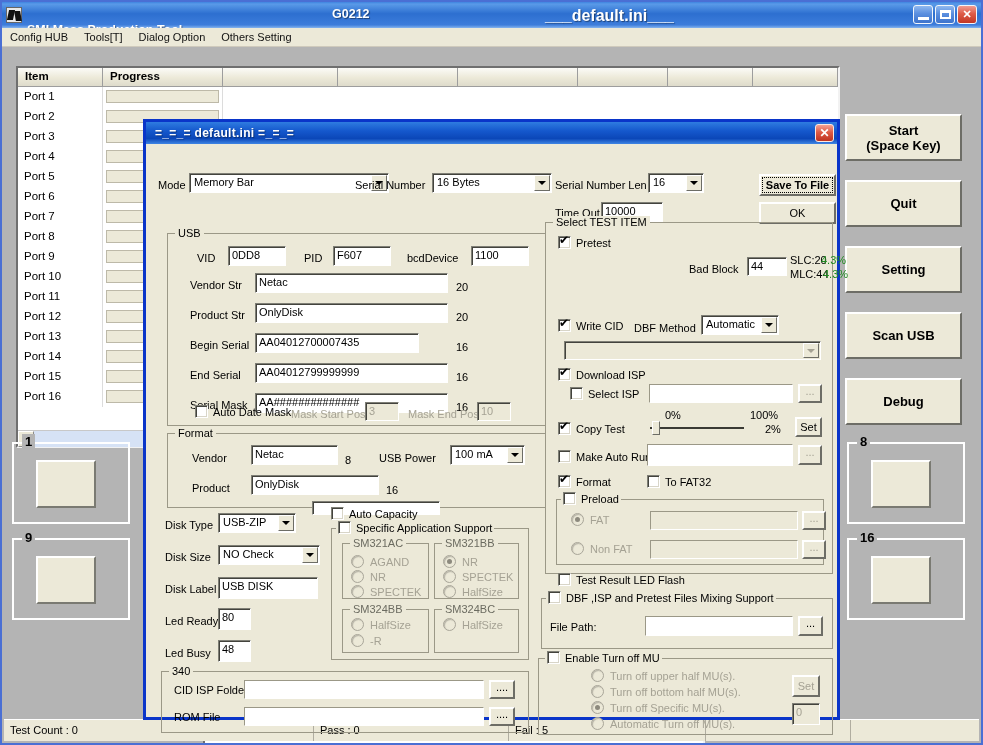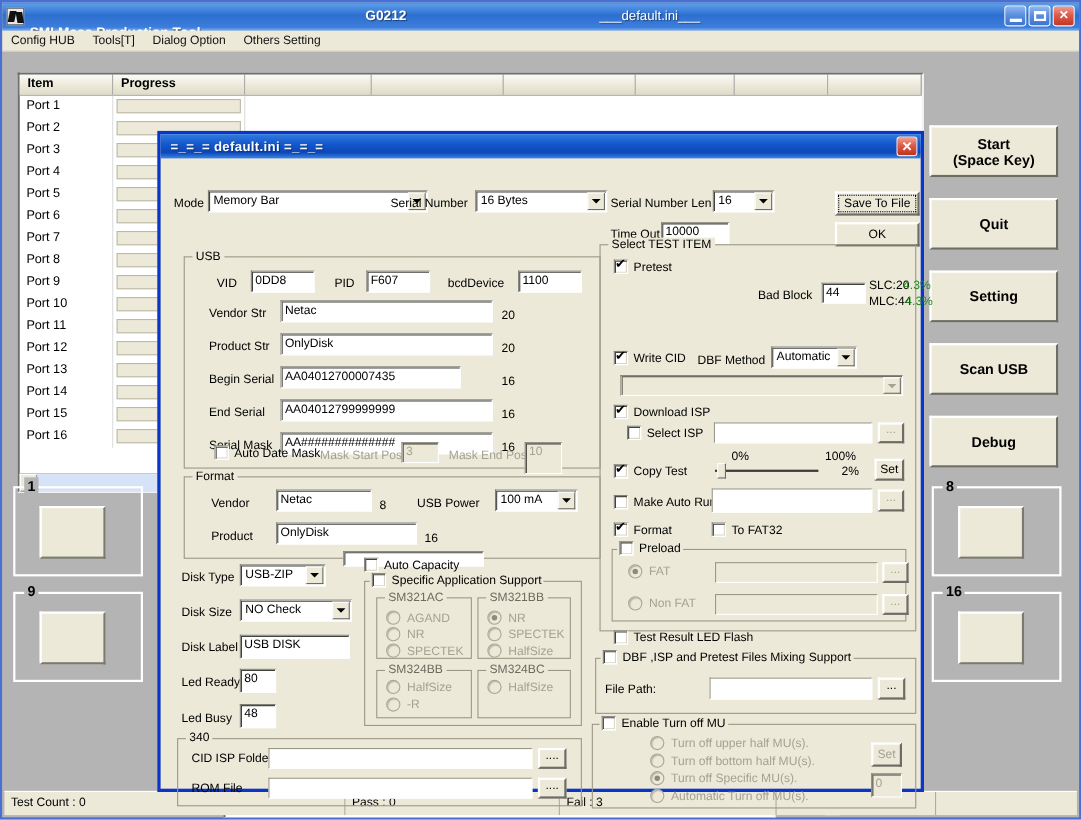--- a/index.html
+++ b/index.html
@@ -48,21 +48,21 @@
     white-space: nowrap;
     margin-top: 30px;
   }
   .title-mid {
     position: absolute; left: 330px; top: 5px;
     color: #fff; font-weight: bold; font-size: 12.5px;
     text-shadow: 1px 1px 1px rgba(0,0,0,.45);
   }
   .title-right {
     position: absolute; left: 543px; top: 5px;
-    color: #fff; font-weight: normal; font-size: 12px;
+    color: #fff; font-weight: bold; font-size: 16px;
     text-shadow: 1px 1px 1px rgba(0,0,0,.45);
   }
   .winbtns { position: absolute; right: 4px; top: 3px; display: flex; gap: 2px; }
   .winbtn {
     width: 20px; height: 19px; border: 1px solid #f2f6fb;
     border-radius: 3px; position: relative;
     background: linear-gradient(180deg,#8fb8ef 0%,#5b8fdf 45%,#3e74cc 100%);
   }
   .winbtn.close { background: linear-gradient(180deg,#f09c91 0%,#de5c49 45%,#c23724 100%); }
   .winbtn .g {
@@ -321,21 +321,21 @@
   .btn {
     position: absolute;
     background: #ece9d8;
     border: 2px solid;
     border-color: #ffffff #6d6d66 #6d6d66 #ffffff;
     font-size: 11px; color: #000;
     display: flex; align-items: center; justify-content: center;
     text-align: center;
   }
   .btn.dis { color: #a5a294; }
-  .btn.def { outline: 1px dotted #000; outline-offset: -4px; border-width: 2px; }
+  .btn.def { outline: 1px dotted #000; outline-offset: -4px; border-width: 2px; font-weight: bold; }
 
   .chkrow { position: absolute; display: flex; align-items: center; gap: 5px; }
   .chkrow .ctext { font-size: 11px; color: #000; white-space: nowrap; }
 
   .radrow { position: absolute; display: flex; align-items: center; gap: 6px; }
   .radrow .rtext { font-size: 11px; color: #000; white-space: nowrap; }
   .radrow.dis .rtext { color: #a5a294; }
 
   .pct { position: absolute; font-size: 11px; color: #000; }
   .green { color: #1f8a1f; }
@@ -559,21 +559,21 @@
 
     <div class="bigfield"></div>
     <div class="factory-chk">
       <div class="cb"></div>
       <span class="lbl" style="position:static">Factory Driver and HUB</span>
     </div>
 
     <div class="statusbar">
       <div class="sb-cell" style="width:310px">Test Count : 0</div>
       <div class="sb-cell" style="width:195px">Pass : 0</div>
-      <div class="sb-cell" style="width:197px">Fail : 3</div>
+      <div class="sb-cell" style="width:197px">Fail : 5</div>
       <div class="sb-cell" style="width:145px"></div>
       <div class="sb-cell" style="flex:1;border-right:none"></div>
     </div>
 
     <div class="dlg">
       <div class="dlg-title">
         <span class="t">=_=_=  default.ini  =_=_=</span>
         <div class="dlg-close">✕</div>
       </div>
       <div class="dlg-body">
@@ -639,21 +639,21 @@
           <span class="lbl" style="left:288px; top:167px">16</span>
         </div>
 
         <div class="chkrow" style="left:49px; top:261px">
           <div class="cb"></div>
           <span class="ctext">Auto Date Mask</span>
         </div>
         <span class="lbl dis" style="left:145px; top:264px">Mask Start Pos</span>
         <div class="txt dis" style="left:219px; top:258px; width:34px; height:19px"><span>3</span></div>
         <span class="lbl dis" style="left:262px; top:264px">Mask End Pos</span>
-        <div class="txt dis" style="left:331px; top:258px; width:34px; height:29px"><span>10</span></div>
+        <div class="txt dis" style="left:331px; top:258px; width:34px; height:19px"><span>10</span></div>
 
         <div class="gb" style="left:21px; top:289px; width:379px; height:75px">
           <span class="cap">Format</span>
 
           <span class="lbl" style="left:24px; top:18px">Vendor</span>
           <div class="txt" style="left:83px; top:11px; width:87px; height:20px"><span>Netac</span></div>
           <span class="lbl" style="left:177px; top:20px">8</span>
 
           <span class="lbl" style="left:211px; top:18px">USB Power</span>
           <div class="combo" style="left:282px; top:11px; width:75px; height:20px">

